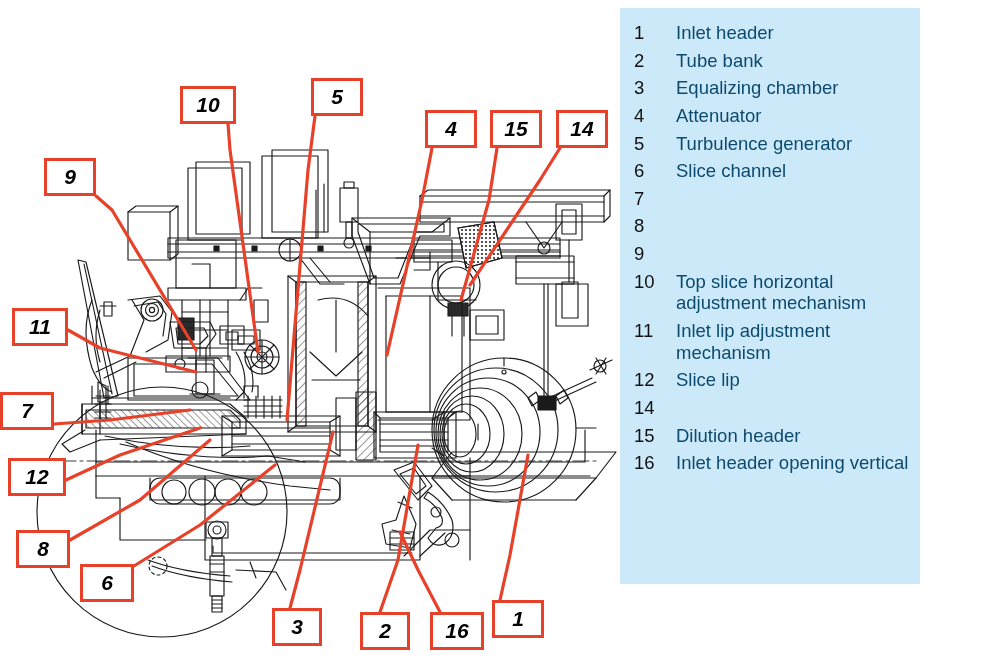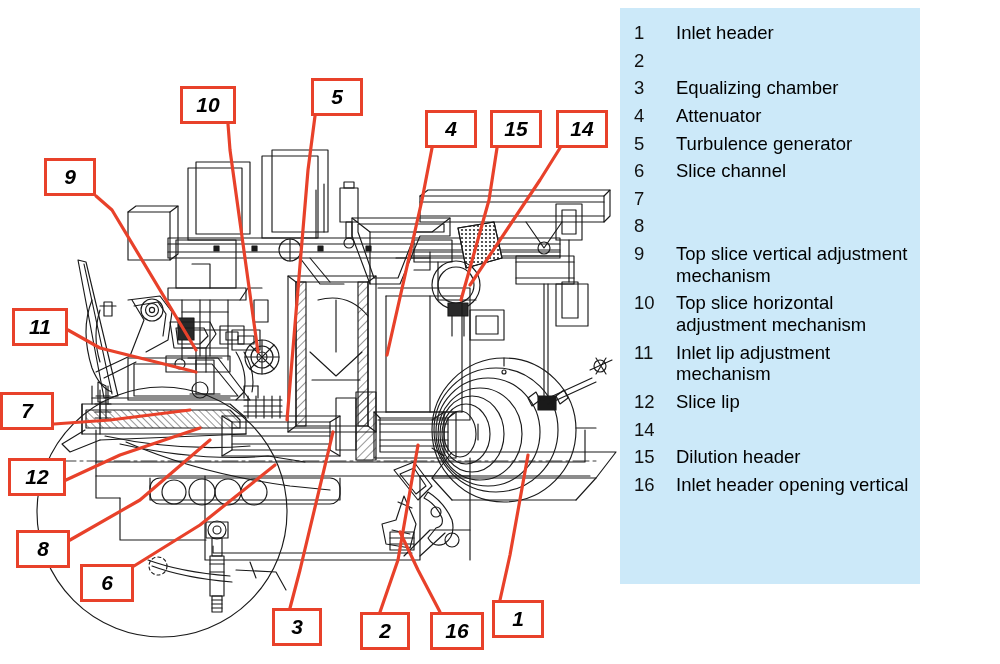--- a/index.html
+++ b/index.html
@@ -47,21 +47,21 @@
   .legend-num {
     flex: 0 0 42px;
     text-align: left;
     padding-left: 6px;
     font-size: 18.5px;
     color: #111111;
   }
   .legend-label {
     flex: 1 1 auto;
     font-size: 18.5px;
-    color: #000000;
+    color: #0c4a6e;
   }
   
   .callout-box {
     position: absolute;
     background: #ffffff;
     border: 3px solid #e8412a;
     box-sizing: border-box;
     display: flex;
     align-items: center;
     justify-content: center;
@@ -456,20 +456,21 @@
     </div>
 
   <div id="legend-panel">
     <div id="legend-list">
         <div class="legend-row">
           <div class="legend-num">1</div>
           <div class="legend-label">Inlet header</div>
         </div>
         <div class="legend-row">
           <div class="legend-num">2</div>
+          <div class="legend-label">Tube bank</div>
         </div>
         <div class="legend-row">
           <div class="legend-num">3</div>
           <div class="legend-label">Equalizing chamber</div>
         </div>
         <div class="legend-row">
           <div class="legend-num">4</div>
           <div class="legend-label">Attenuator</div>
         </div>
         <div class="legend-row">
@@ -481,21 +482,20 @@
           <div class="legend-label">Slice channel</div>
         </div>
         <div class="legend-row">
           <div class="legend-num">7</div>
         </div>
         <div class="legend-row">
           <div class="legend-num">8</div>
         </div>
         <div class="legend-row">
           <div class="legend-num">9</div>
-          <div class="legend-label">Top slice vertical adjustment mechanism</div>
         </div>
         <div class="legend-row">
           <div class="legend-num">10</div>
           <div class="legend-label">Top slice horizontal adjustment mechanism</div>
         </div>
         <div class="legend-row">
           <div class="legend-num">11</div>
           <div class="legend-label">Inlet lip adjustment mechanism</div>
         </div>
         <div class="legend-row">

